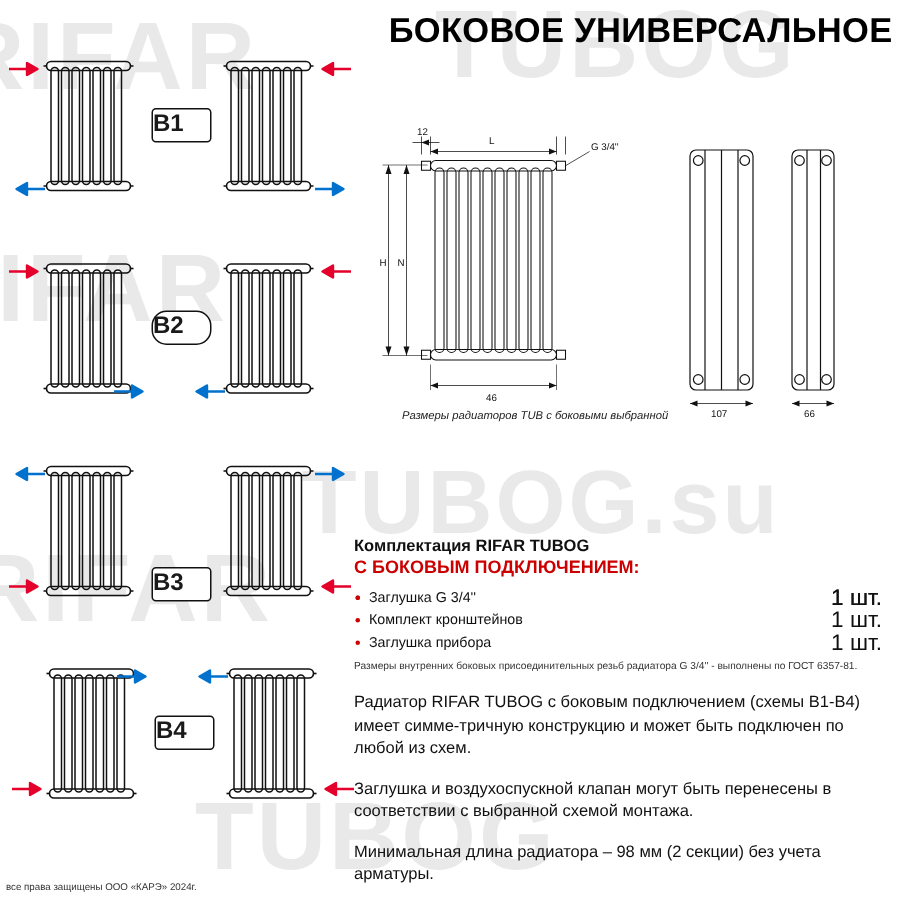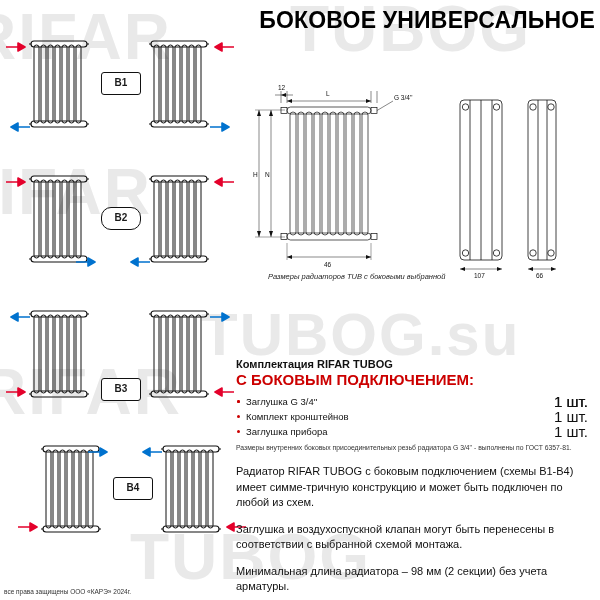--- a/index.html
+++ b/index.html
@@ -60,23 +60,23 @@
   }
   .rad {
     position: absolute;
   }
   .rad svg { display: block; }
   .label-box {
     position: absolute;
     border: 1.5px solid #111;
     border-radius: 3px;
     background: #fff;
-    font-size: 10px;
+    font-size: 16px;
     font-weight: bold;
-    text-align: center;
+    text-align: left;
     line-height: 20px;
     width: 38px;
     height: 21px;
     z-index: 3;
   }
   .arrow {
     position: absolute;
     z-index: 3;
   }
   
@@ -110,21 +110,21 @@
     width: 352px;
     z-index: 3;
   }
   .tb-title1 {
     font-size: 11px;
     font-weight: bold;
     color: #111;
     margin: 0 0 1px 0;
   }
   .tb-title2 {
-    font-size: 15px;
+    font-size: 12px;
     font-weight: bold;
     color: #cc0000;
     margin: 0 0 6px 0;
   }
   .bullets {
     margin: 0 0 4px 0;
     padding: 0;
     list-style: none;
   }
   .bullets li {
@@ -386,21 +386,21 @@
         </svg>
     </div>
     <div class="arrow" style="left:210px; top:8px;">
       <svg width="24" height="10" viewBox="0 0 24 10">
           <path d="M0 5 L17 5 M12 1 L19 5 L12 9 Z" fill="#0072ce" stroke="#0072ce" stroke-width="1.6" stroke-linejoin="round"></path>
         </svg>
     </div>
     <div class="label-box" style="left:101px; top:42px;margin-top:36px;">B3</div>
   </div>
 
-  <div class="scheme-block" style="left:12px; top:435px; width:240px; height:105px;">
+  <div class="scheme-block" style="left:2px; top:435px; width:240px; height:105px;">
     <div class="rad" style="left:28px; top:5px;">
       <svg width="62" height="98" viewBox="0 0 62 98">
         <g fill="none" stroke="#111" stroke-width="1.1">
           <rect x="3" y="6" width="56" height="6" rx="3"></rect>
           <rect x="3" y="86" width="56" height="6" rx="3"></rect>
           <g stroke-width="1">
             <rect x="6" y="10" width="5" height="78" rx="2.5"></rect>
             <rect x="13" y="10" width="5" height="78" rx="2.5"></rect>
             <rect x="20" y="10" width="5" height="78" rx="2.5"></rect>
             <rect x="27" y="10" width="5" height="78" rx="2.5"></rect>

